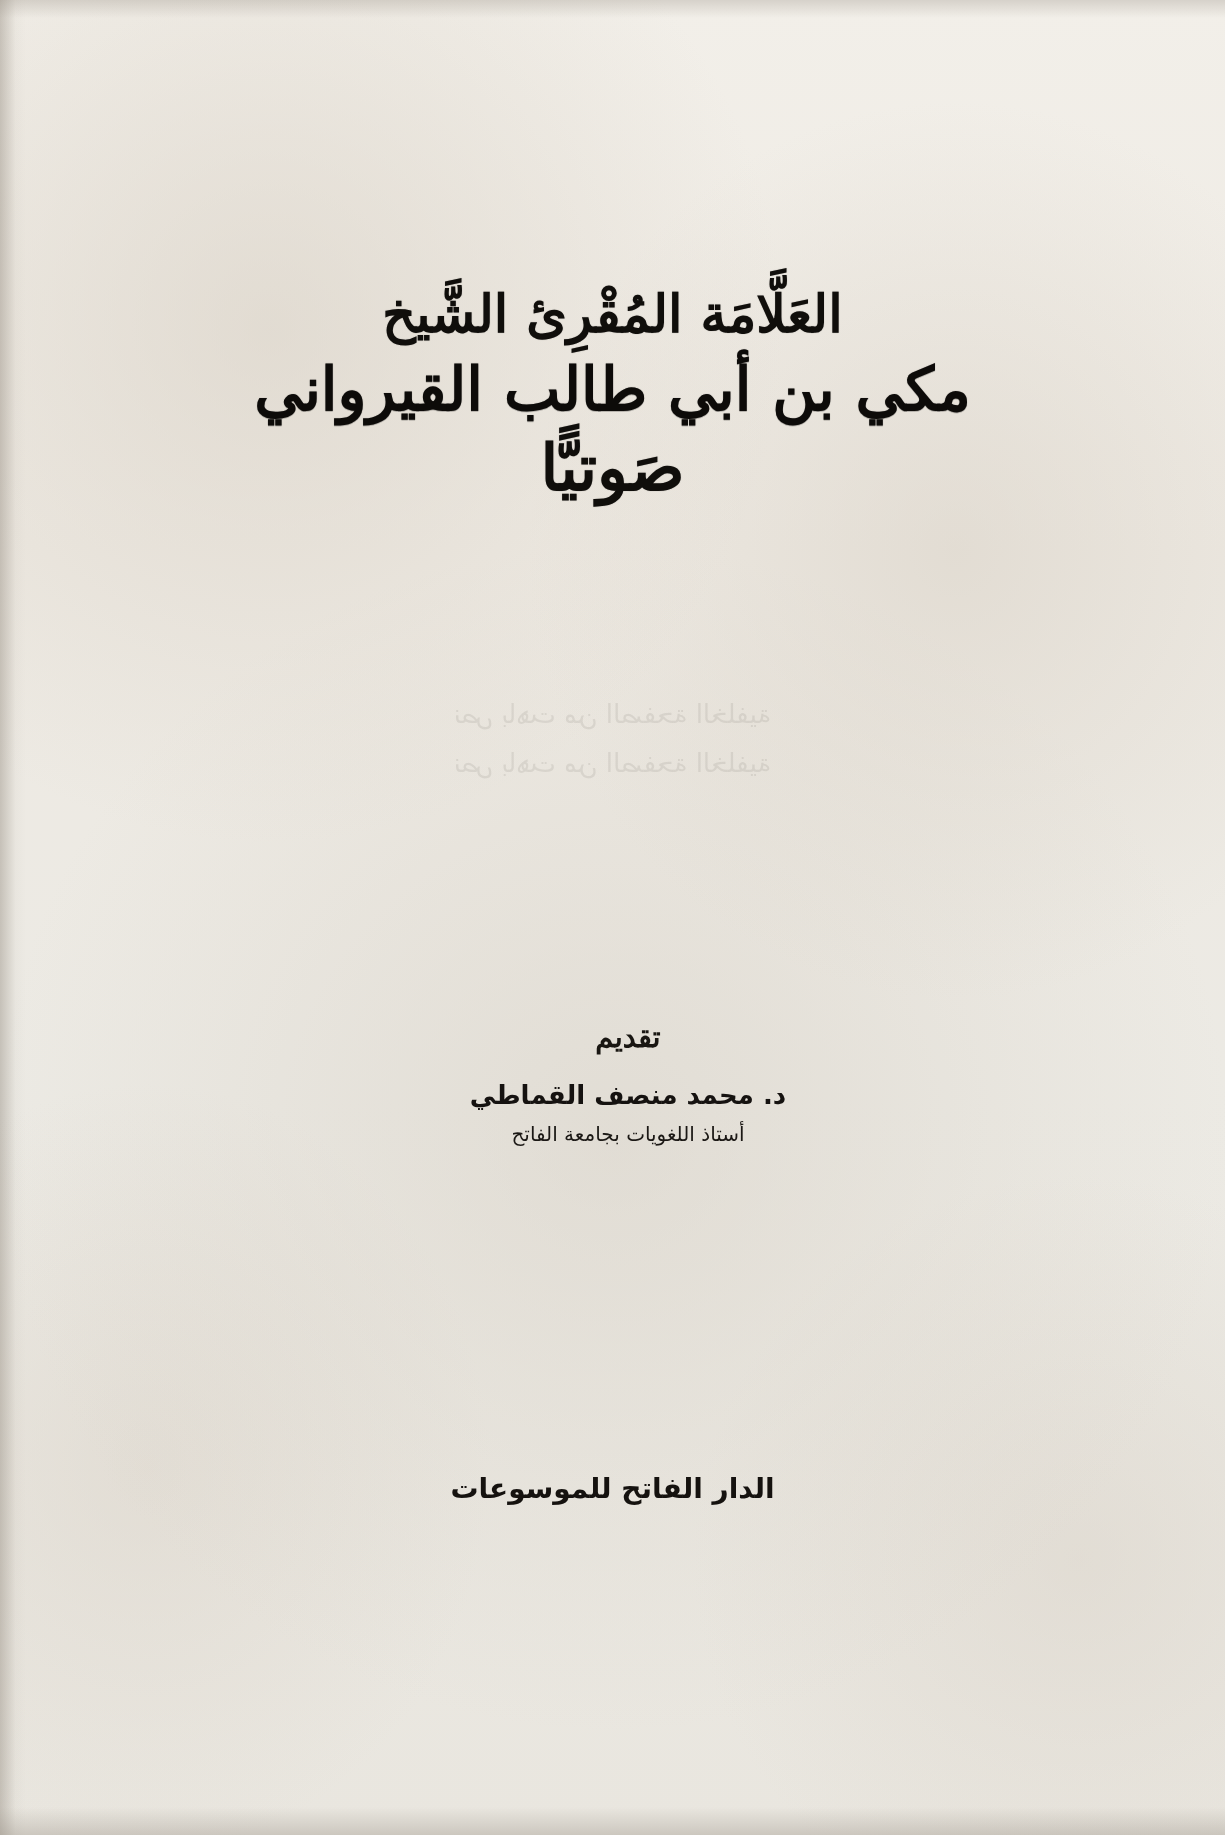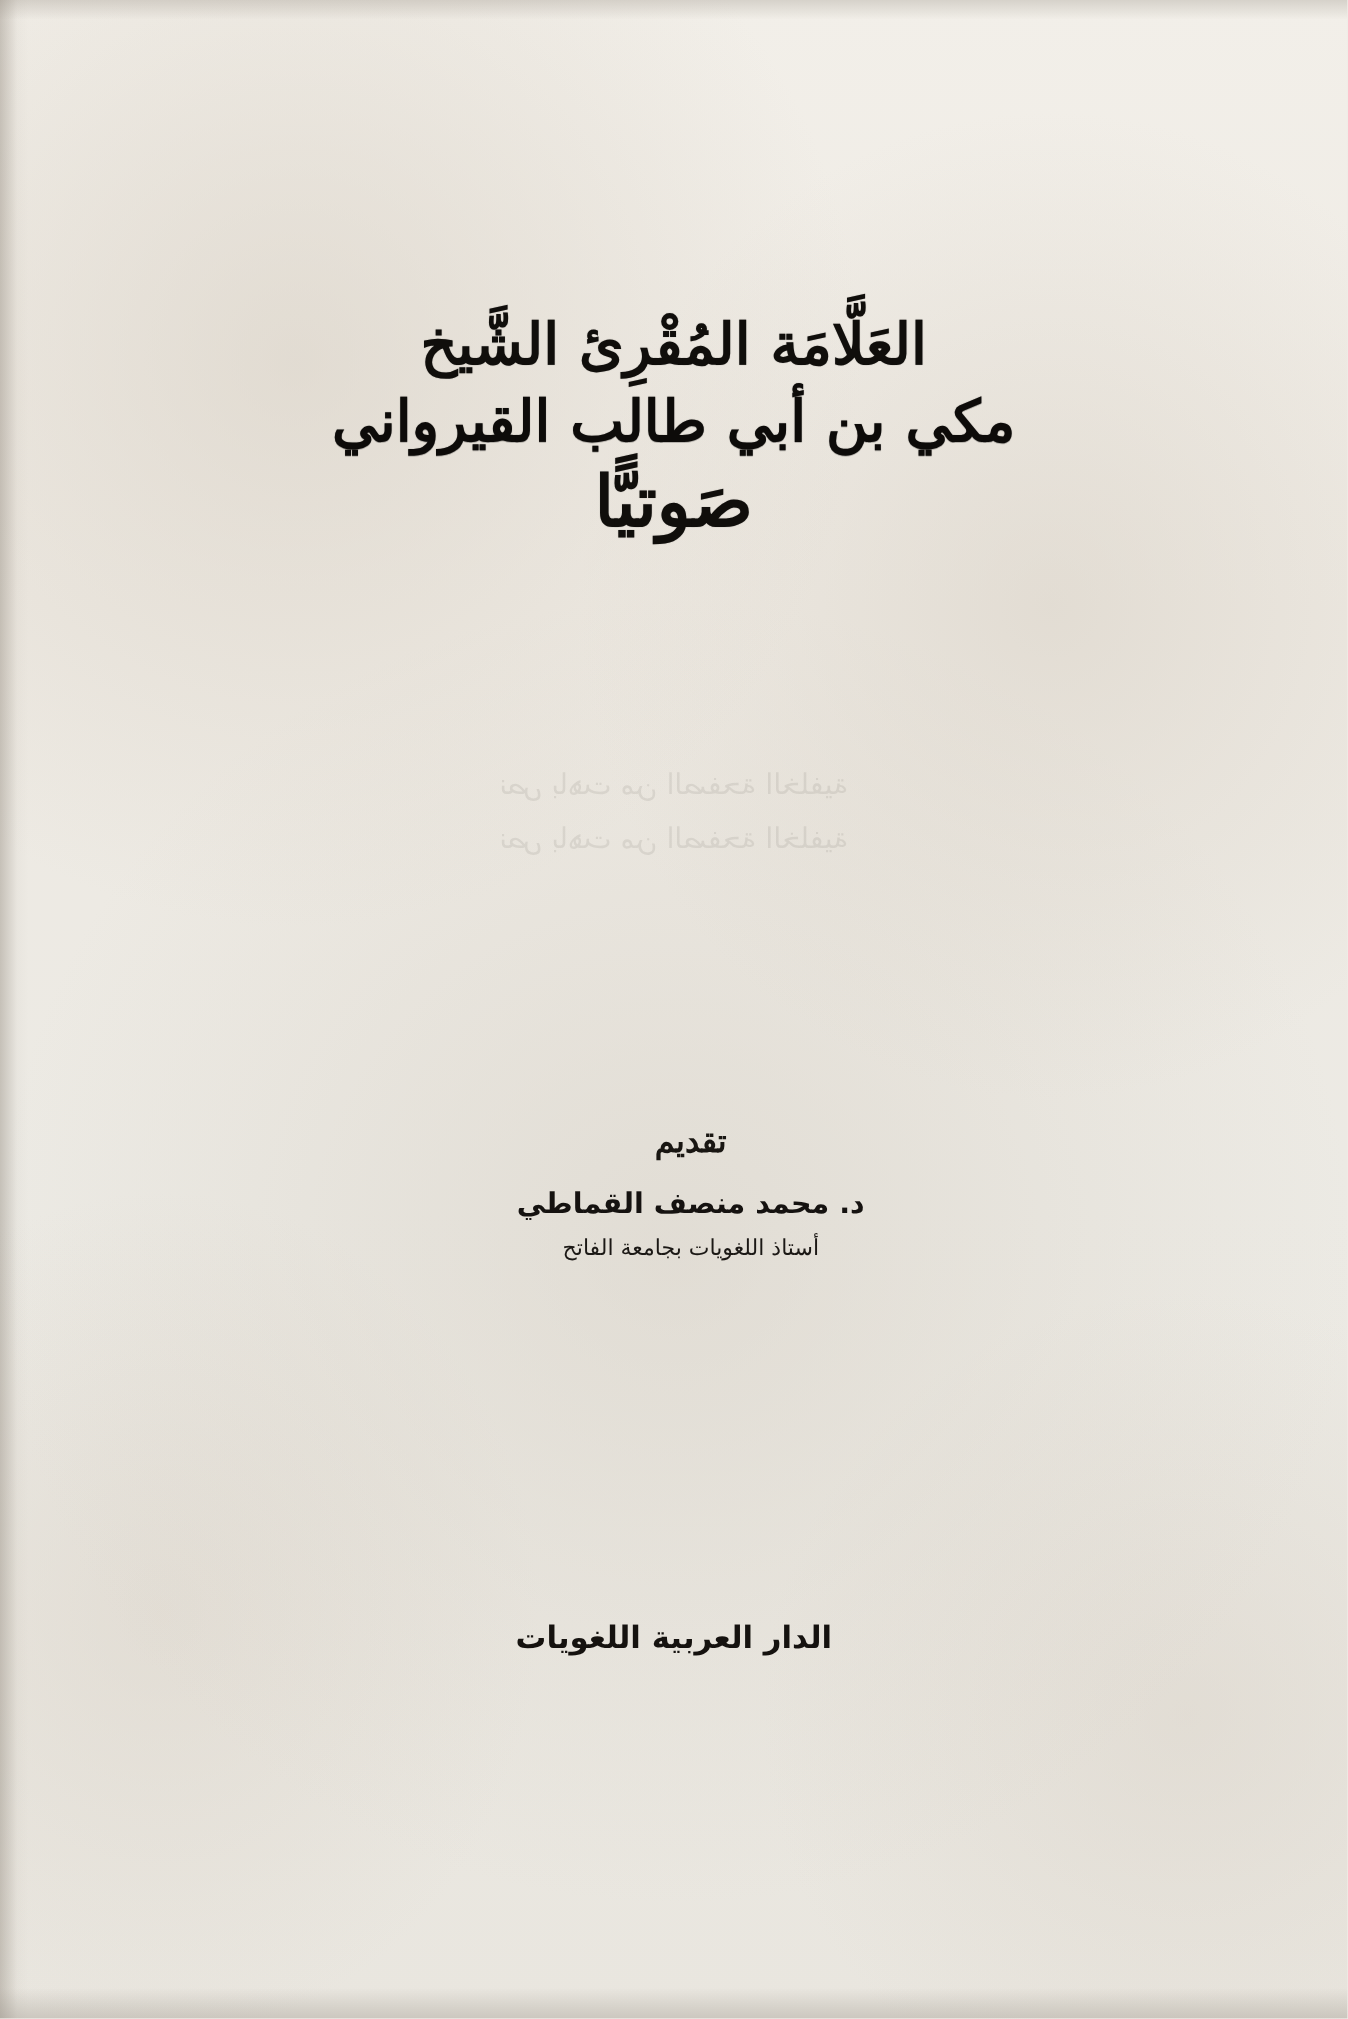--- a/index.html
+++ b/index.html
@@ -64,21 +64,21 @@
     font-family: "DejaVu Serif", serif;
     font-size: 52px;
     font-weight: 700;
     letter-spacing: 0px;
     line-height: 1.15;
     color: #100e0b;
     text-shadow: 0 0 1px rgba(0,0,0,0.35);
   }
   .title-line-2 {
     font-family: "DejaVu Serif", serif;
-    font-size: 52px;
+    font-size: 60px;
     font-weight: 700;
     line-height: 1.3;
     margin-top: 6px;
     color: #0d0b09;
     text-shadow: 0 0 1px rgba(0,0,0,0.4), 0 1px 0 rgba(0,0,0,0.18);
     text-align: center;
   }
   .title-line-3 {
     font-family: "DejaVu Serif", serif;
     font-size: 64px;
@@ -191,16 +191,16 @@
   </div>
 
 
   <div class="foreword-block">
     <div class="foreword-label">تقديم</div>
     <div class="foreword-name">د. محمد منصف القماطي</div>
     <div class="foreword-affil">أستاذ اللغويات بجامعة الفاتح</div>
   </div>
 
   <div class="publisher-block">
-    <div class="publisher-name">الدار العربية اللغويات</div>
+    <div class="publisher-name">الدار الفاتح للموسوعات</div>
   </div>
 
 </div>
 
 </body></html>

